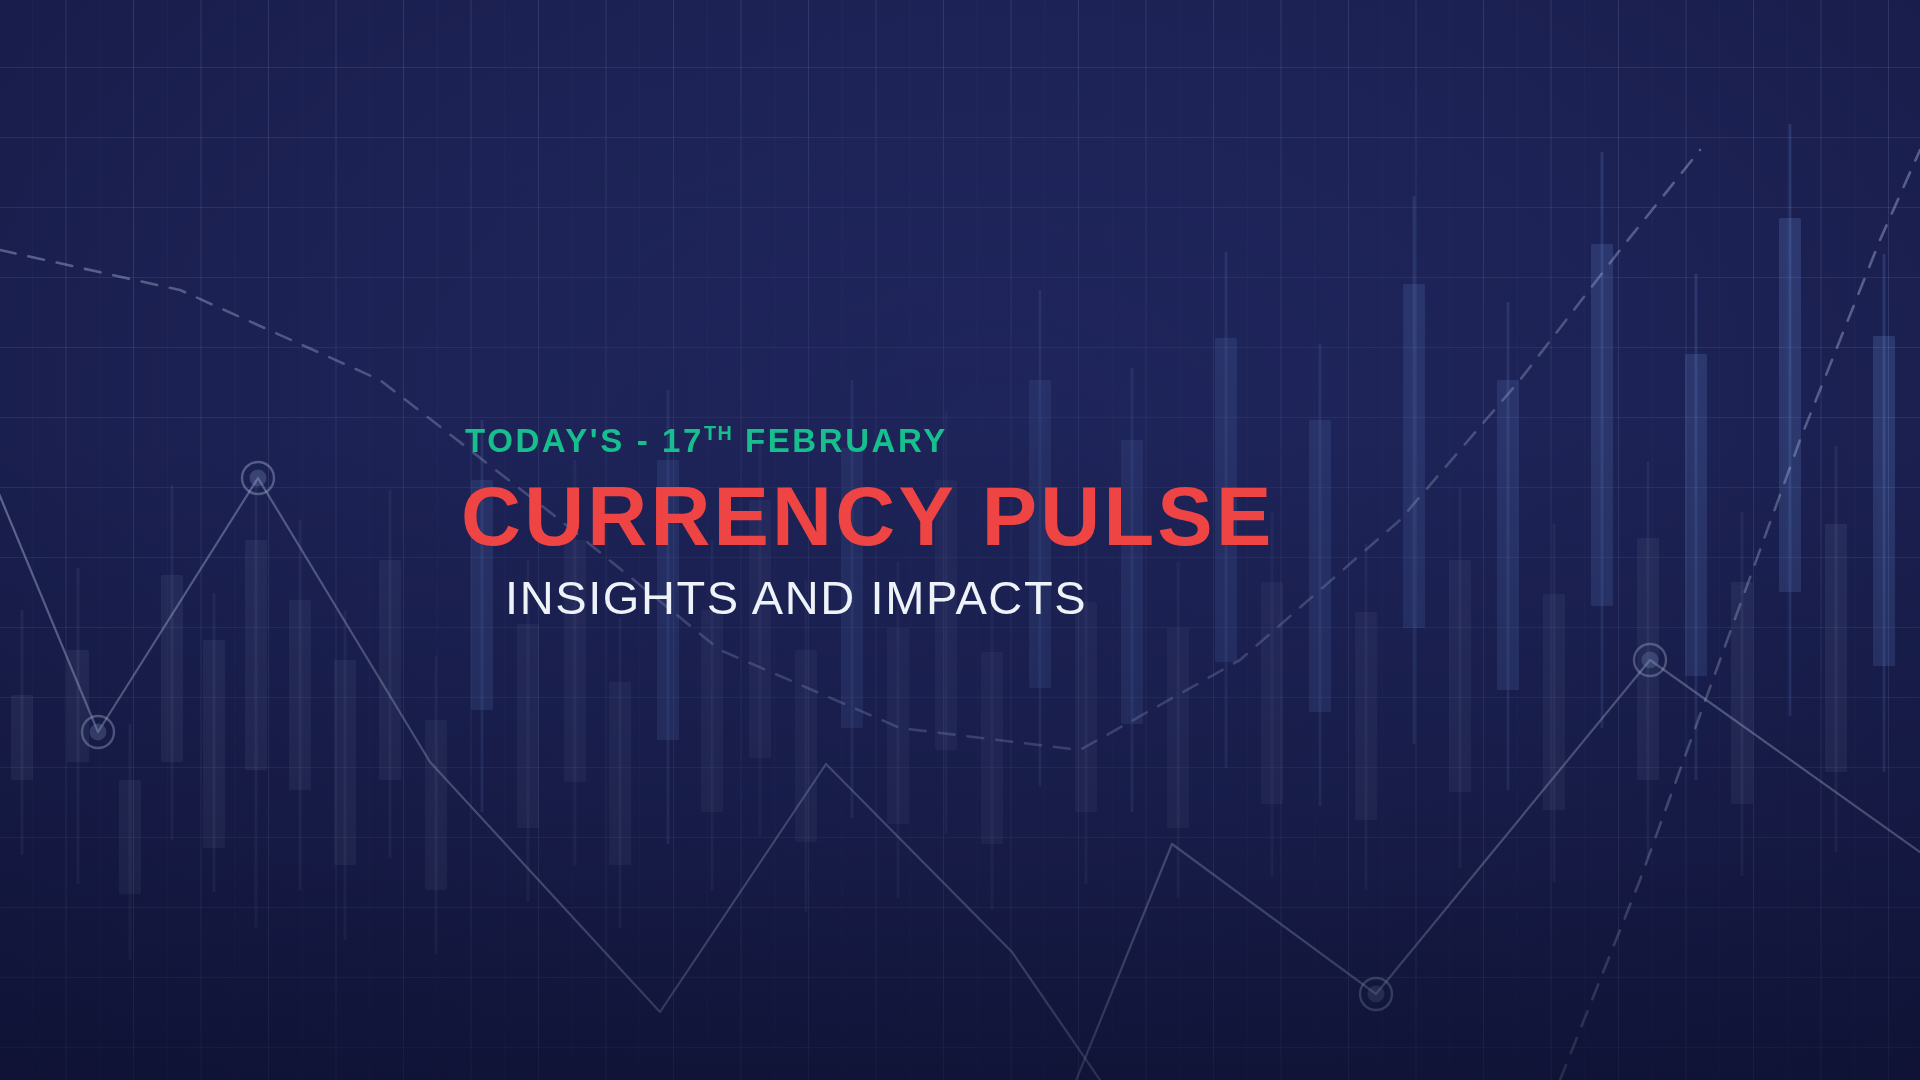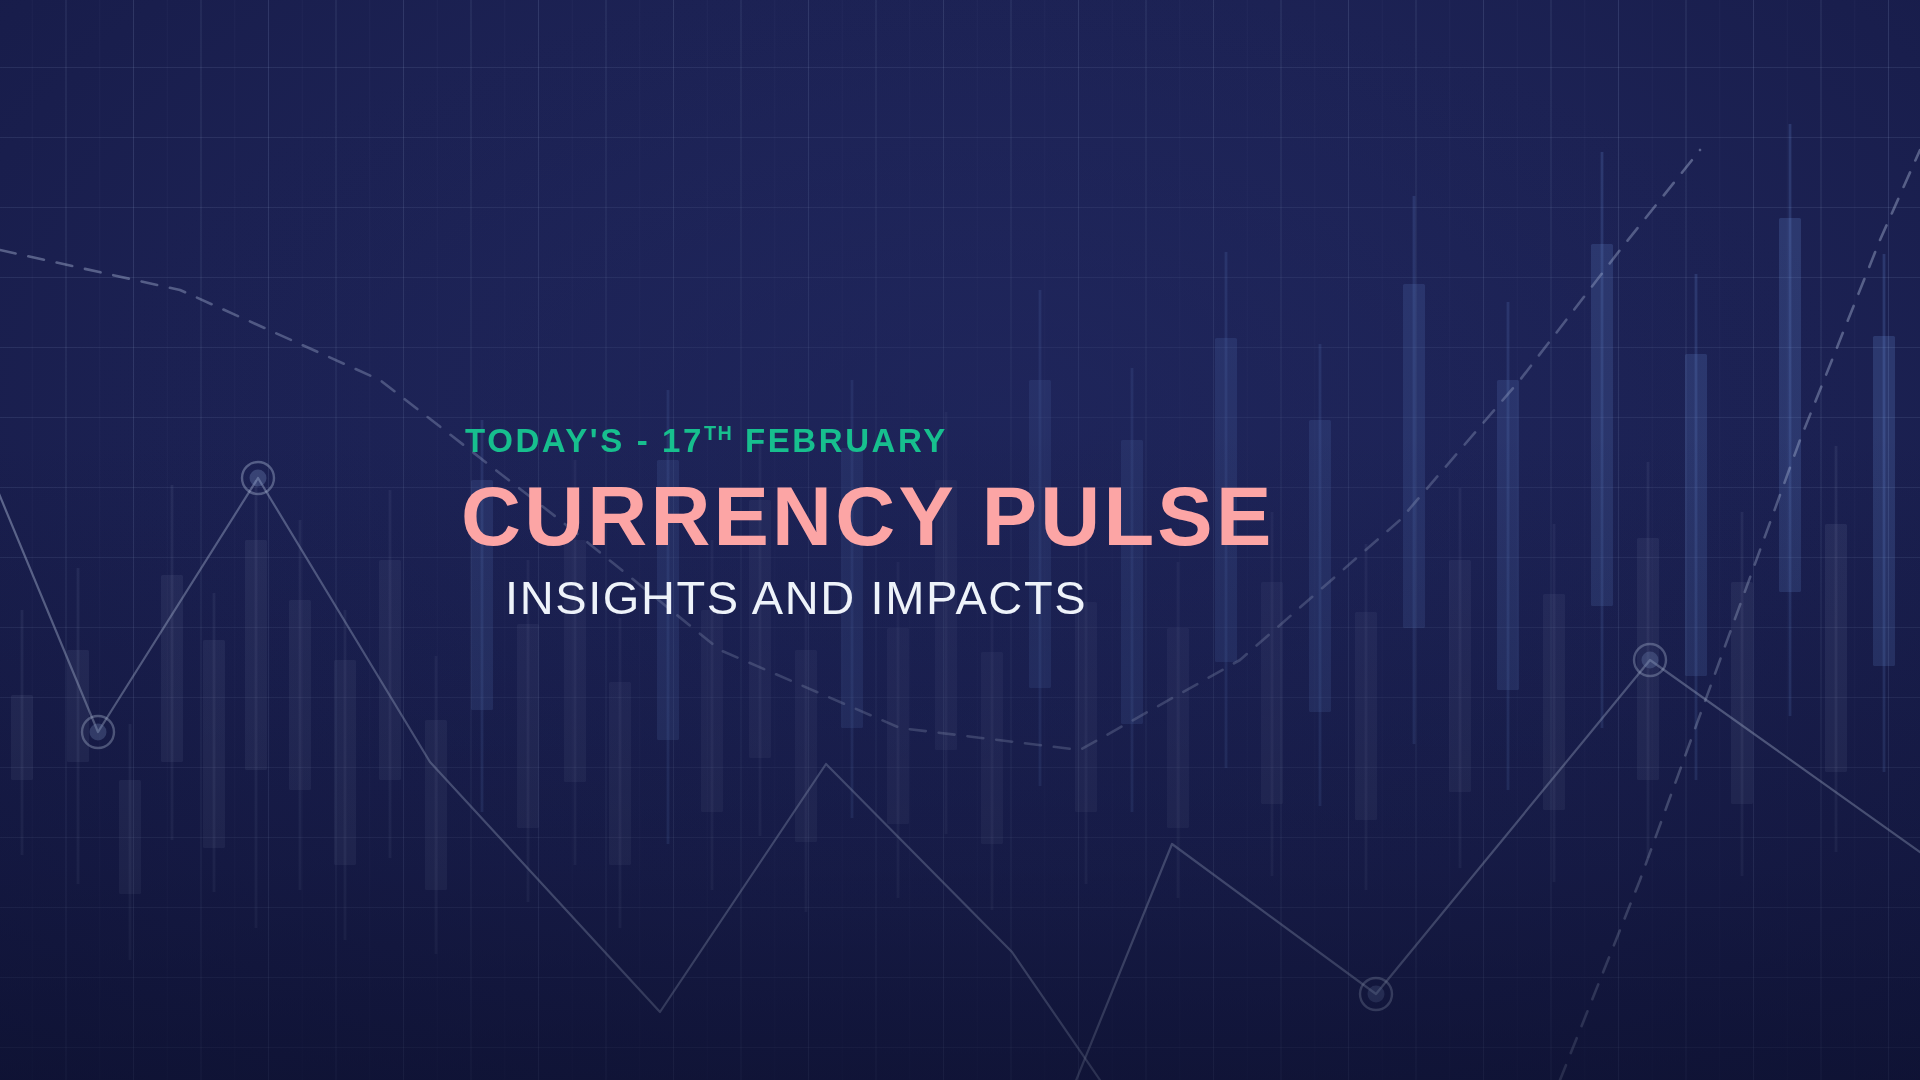--- a/index.html
+++ b/index.html
@@ -76,21 +76,21 @@
     margin: 0 0 18px 4px;
     white-space: nowrap;
   }
   #kicker .sup {
     font-size: 0.60em;
     vertical-align: super;
     letter-spacing: 1.4px;
   }
 
   #main-title {
-    color: #fca5a5;
+    color: #ef4444;
     font-size: 83px;
     font-weight: bold;
     letter-spacing: 3.2px;
     line-height: 1;
     margin: 0 0 16px 0;
     white-space: nowrap;
   }
 
   #sub-title {
     color: #eef3fa;

